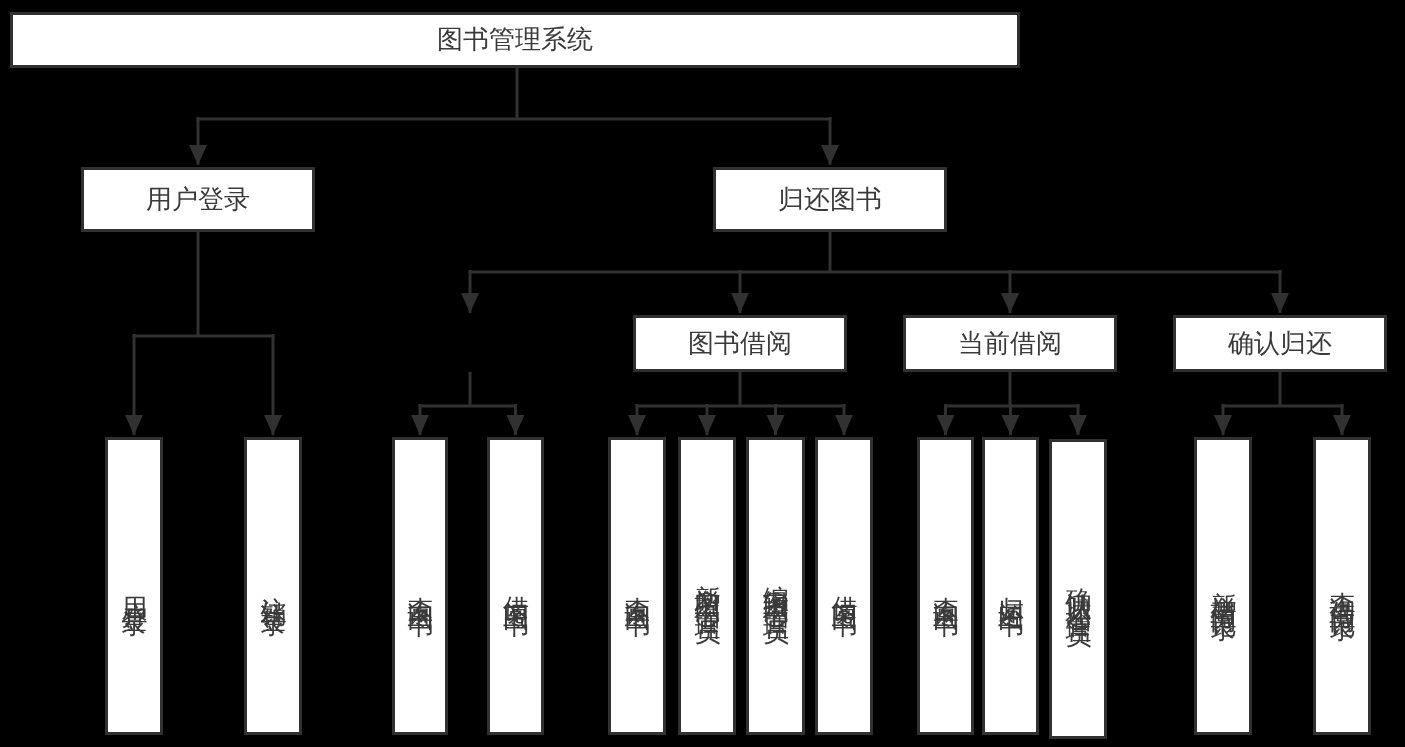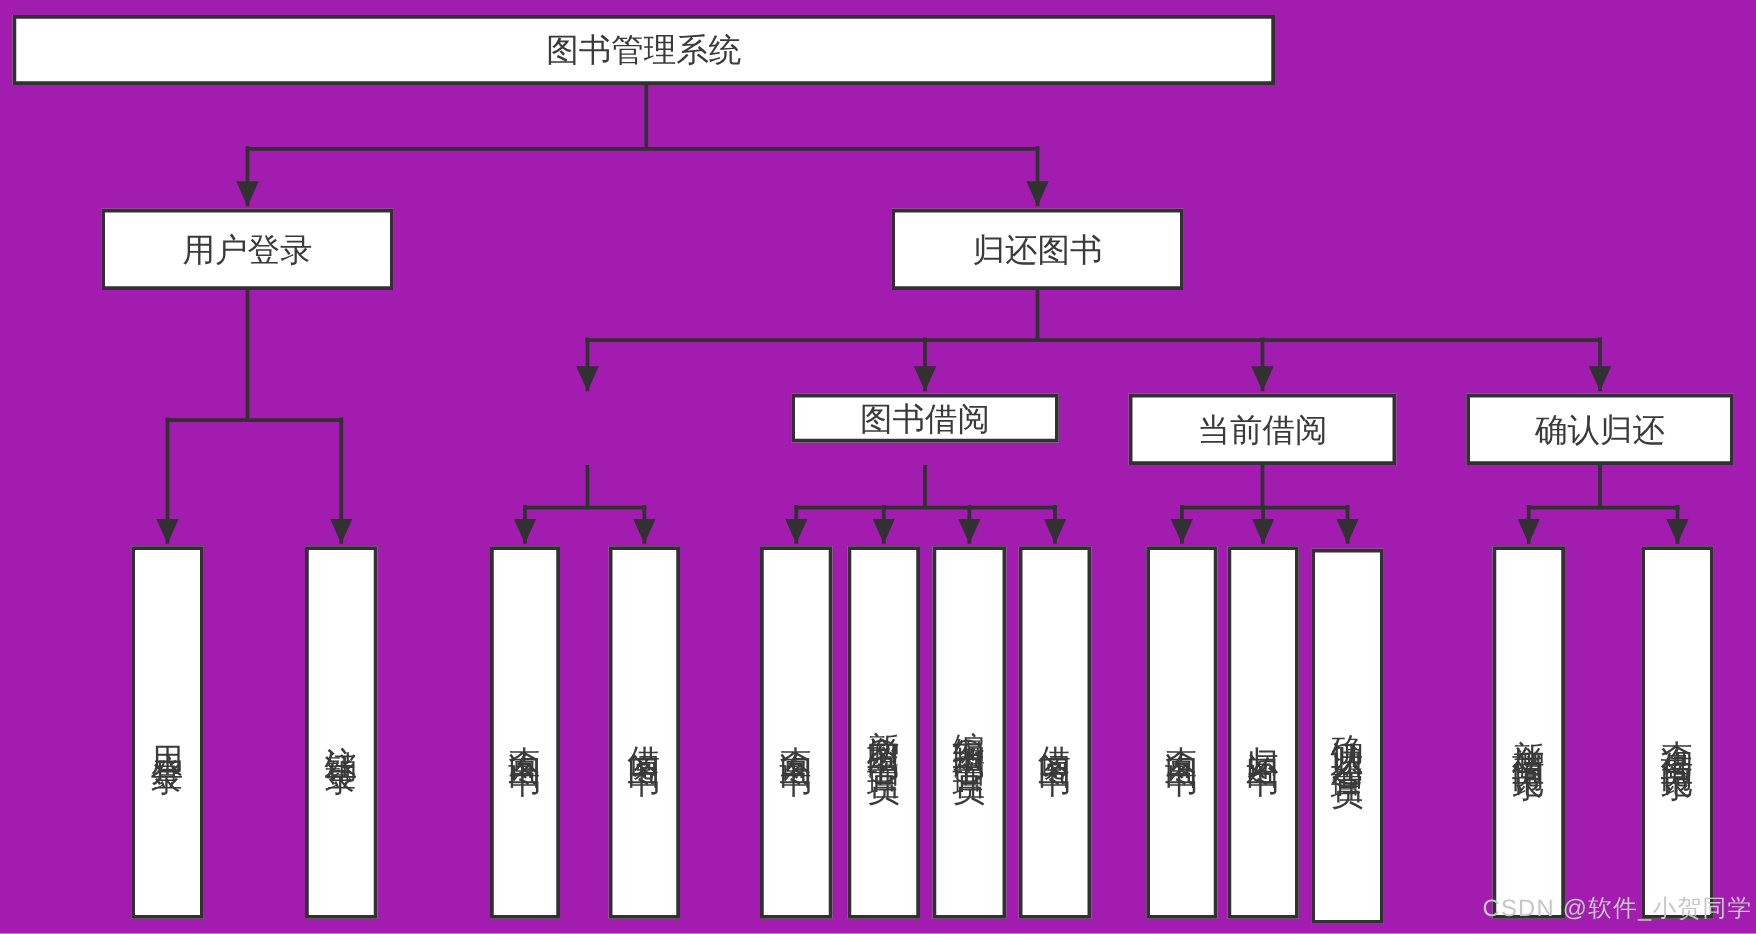--- a/index.html
+++ b/index.html
@@ -1,18 +1,18 @@
 <!DOCTYPE html>
 <html><head>
 <meta charset="utf-8">
 <style>
   html,body{margin:0;padding:0;background:#ffffff;}
   #canvas{
-    position:relative;width:1405px;height:747px;background:#a21caf;
-    font-family:Liberation Sans, sans-serif;color:#3a3a3a;overflow:hidden;
+    position:relative;width:1405px;height:747px;background:#000000;
+    font-family:Liberation Serif, serif;color:#3a3a3a;overflow:hidden;
   }
   #connectors{position:absolute;left:0;top:0;}
   .box{
     position:absolute;box-sizing:border-box;border:3px solid #313131;background:#ffffff;
     display:flex;align-items:center;justify-content:center;
     font-size:26px;line-height:1;white-space:nowrap;
   }
   .vbox{
     writing-mode:vertical-rl;text-orientation:mixed;
     font-size:26px;letter-spacing:5px;
@@ -82,21 +82,21 @@
         <path d="M1342,404 V435" marker-end="url(#arr)"></path>
       </g>
     </g>
   </svg>
 
   <div class="box" style="left:10px;top:12px;width:1010px;height:56px">图书管理系统</div>
 
   <div class="box" style="left:81px;top:167px;width:234px;height:65px">用户登录</div>
   <div class="box" style="left:713px;top:167px;width:234px;height:65px">归还图书</div>
 
-  <div class="box" style="left:633px;top:315px;width:214px;height:39px">图书借阅</div>
+  <div class="box" style="left:633px;top:315px;width:214px;height:57px">图书借阅</div>
   <div class="box" style="left:903px;top:315px;width:214px;height:57px">当前借阅</div>
   <div class="box" style="left:1173px;top:315px;width:214px;height:57px">确认归还</div>
 
   <div class="box vbox" style="left:105px;top:437px;width:58px;height:298px">用户登录</div>
   <div class="box vbox" style="left:244px;top:437px;width:58px;height:298px">注销登录</div>
 
   <div class="box vbox" style="left:392px;top:437px;width:56px;height:298px">查询图书</div>
   <div class="box vbox" style="left:487px;top:437px;width:57px;height:298px">借阅图书</div>
 
   <div class="box vbox" style="left:608px;top:437px;width:58px;height:298px">查询图书</div>
@@ -104,15 +104,14 @@
   <div class="box vbox" style="left:746px;top:437px;width:59px;height:298px">编辑图书（管理员）</div>
   <div class="box vbox" style="left:815px;top:437px;width:58px;height:298px">借阅图书</div>
 
   <div class="box vbox" style="left:917px;top:437px;width:57px;height:298px">查询图书</div>
   <div class="box vbox" style="left:982px;top:437px;width:57px;height:298px">归还图书</div>
   <div class="box vbox" style="left:1049px;top:439px;width:58px;height:300px">确认归还（管理员）</div>
 
   <div class="box vbox" style="left:1194px;top:437px;width:58px;height:298px">新增借阅记录</div>
   <div class="box vbox" style="left:1313px;top:437px;width:58px;height:298px">查询借阅记录</div>
 
-  <div class="watermark">CSDN @软件_小贺同学</div>
 
 </div>
 
 </body></html>

